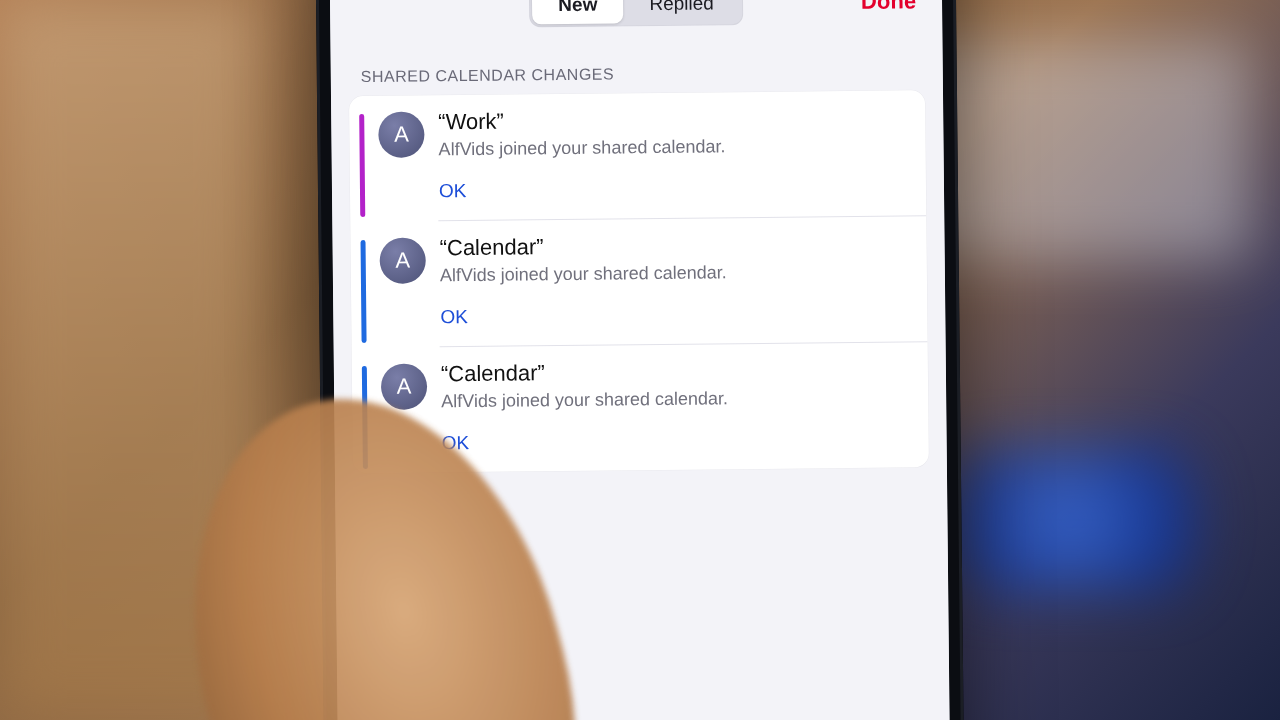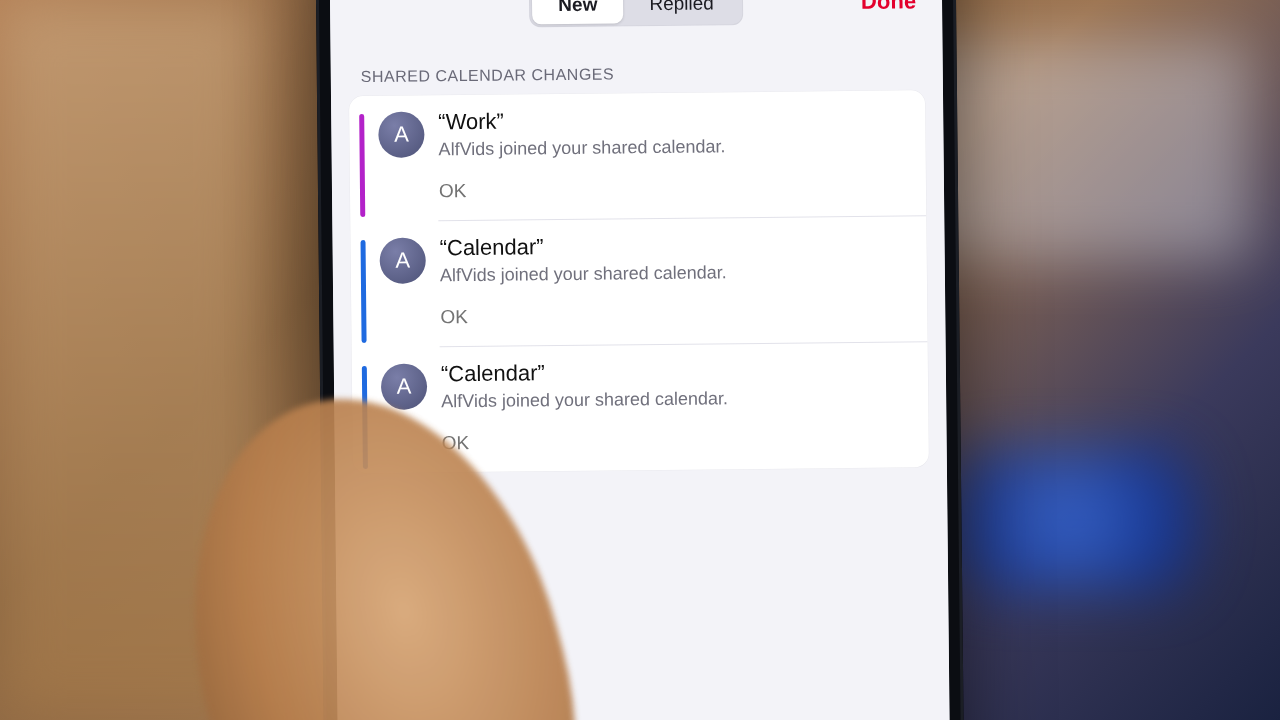--- a/index.html
+++ b/index.html
@@ -106,21 +106,21 @@
     width:46px; height:46px; border-radius:50%;
     background: radial-gradient(circle at 35% 30%, #7a7ea8, #4d5277);
     color:#fff; font-size:22px; font-weight:500;
     display:flex; align-items:center; justify-content:center;
     flex-shrink:0; margin-top:2px;
   }
   .row-body { flex:1; padding-left:14px; padding-bottom:12px; }
   .row-title { font-size:22px; color:#111; font-weight:500; margin-bottom:4px; }
   .row-sub { font-size:18px; color:#70707c; margin-bottom:14px; }
   .action {
-    font-size:19px; color:#737373;
+    font-size:19px; color:#1d4ed8;
     padding: 6px 0 6px 0;
     cursor:pointer;
     display:inline-block;
   }
   .divider {
     height:1px; background:#e2e2ea;
     margin-left: 88px;
   }
 
   

